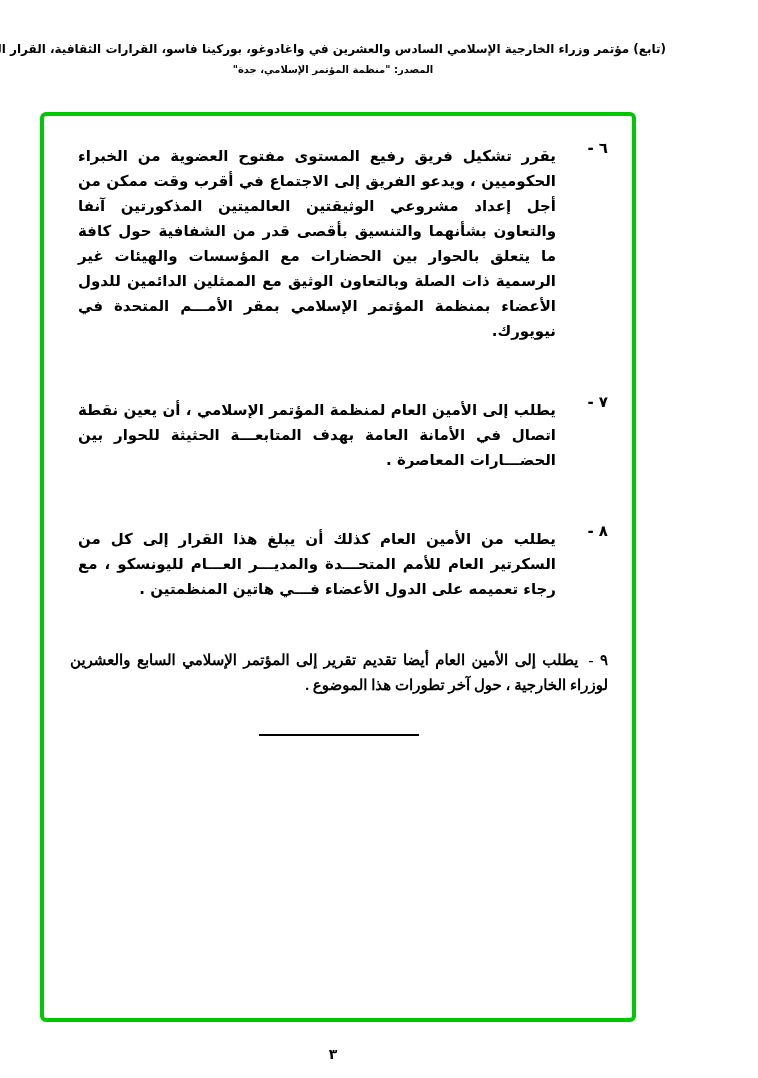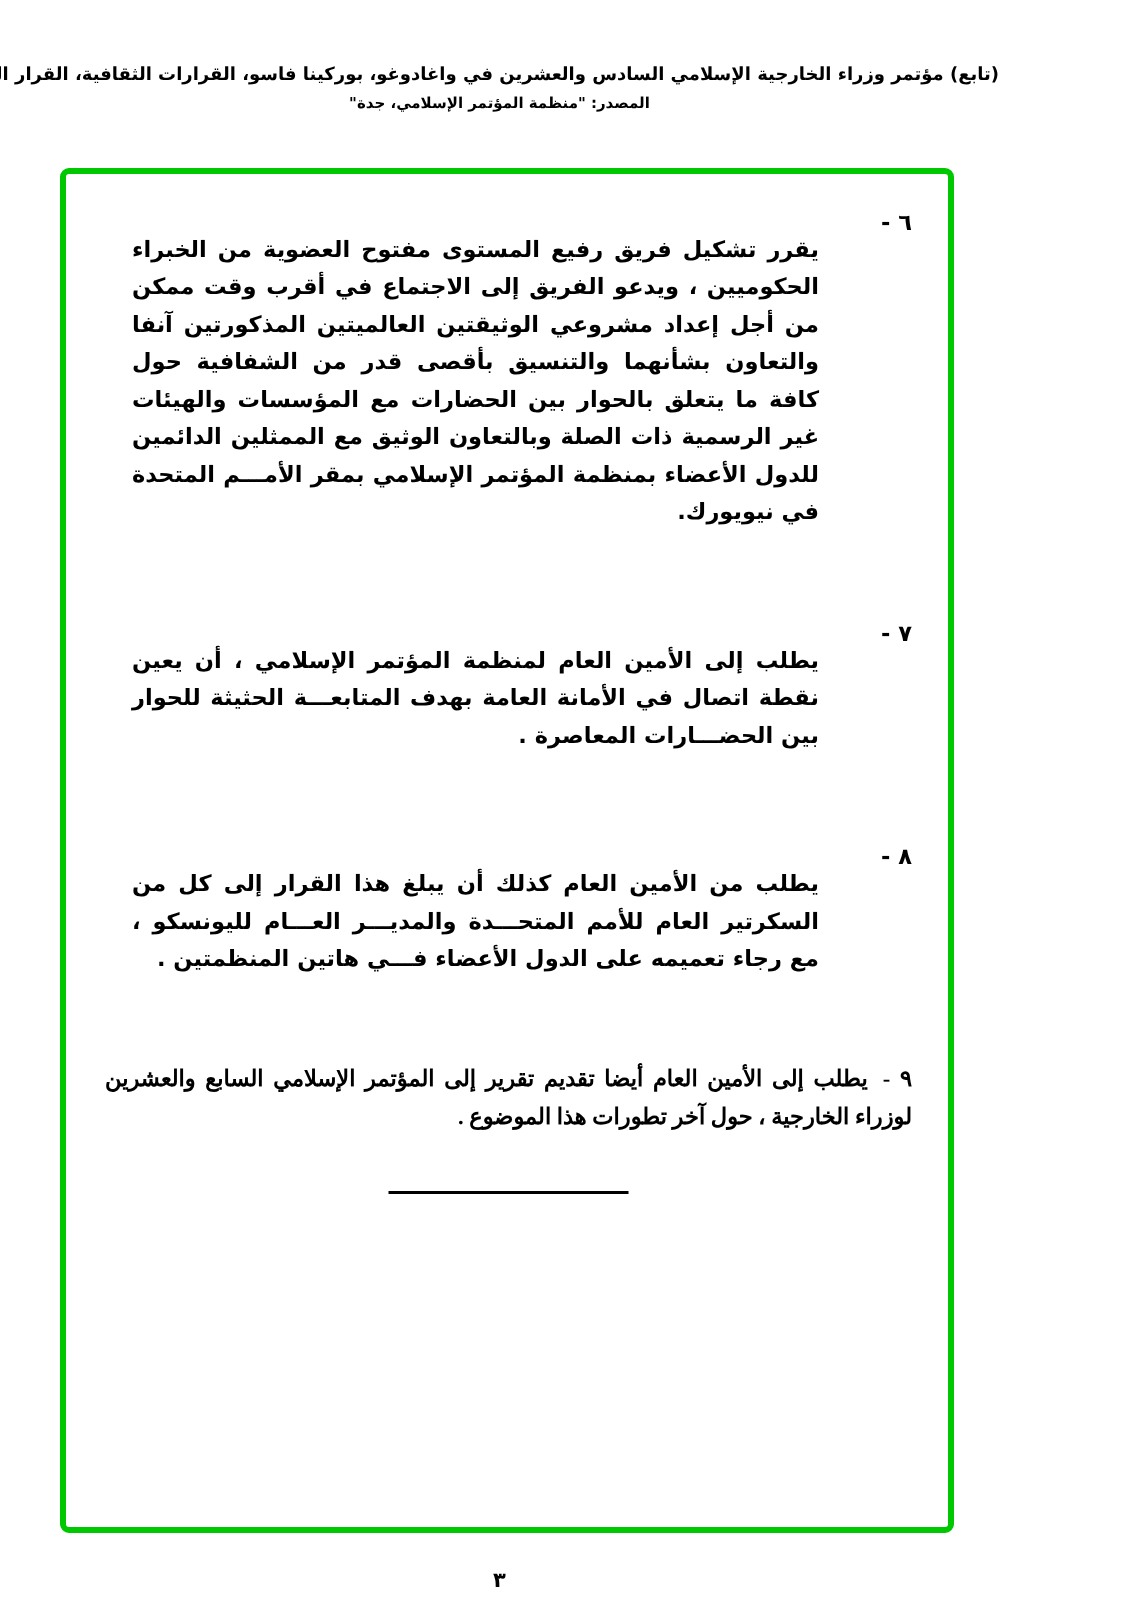--- a/index.html
+++ b/index.html
@@ -52,21 +52,21 @@
       font-size: 15px;
       font-weight: bold;
       line-height: 25px;
     }
     .item .marker {
       flex: 0 0 44px;
       white-space: nowrap;
     }
     .item .text {
       flex: 1;
-      margin: 18px;
+      margin: 8px;
       text-align: justify;
     }
     .item-inline {
       margin: 0;
       font-size: 15px;
       font-weight: bold;
       line-height: 25px;
       text-align: justify;
       font-family: Liberation Serif, serif;
     }

